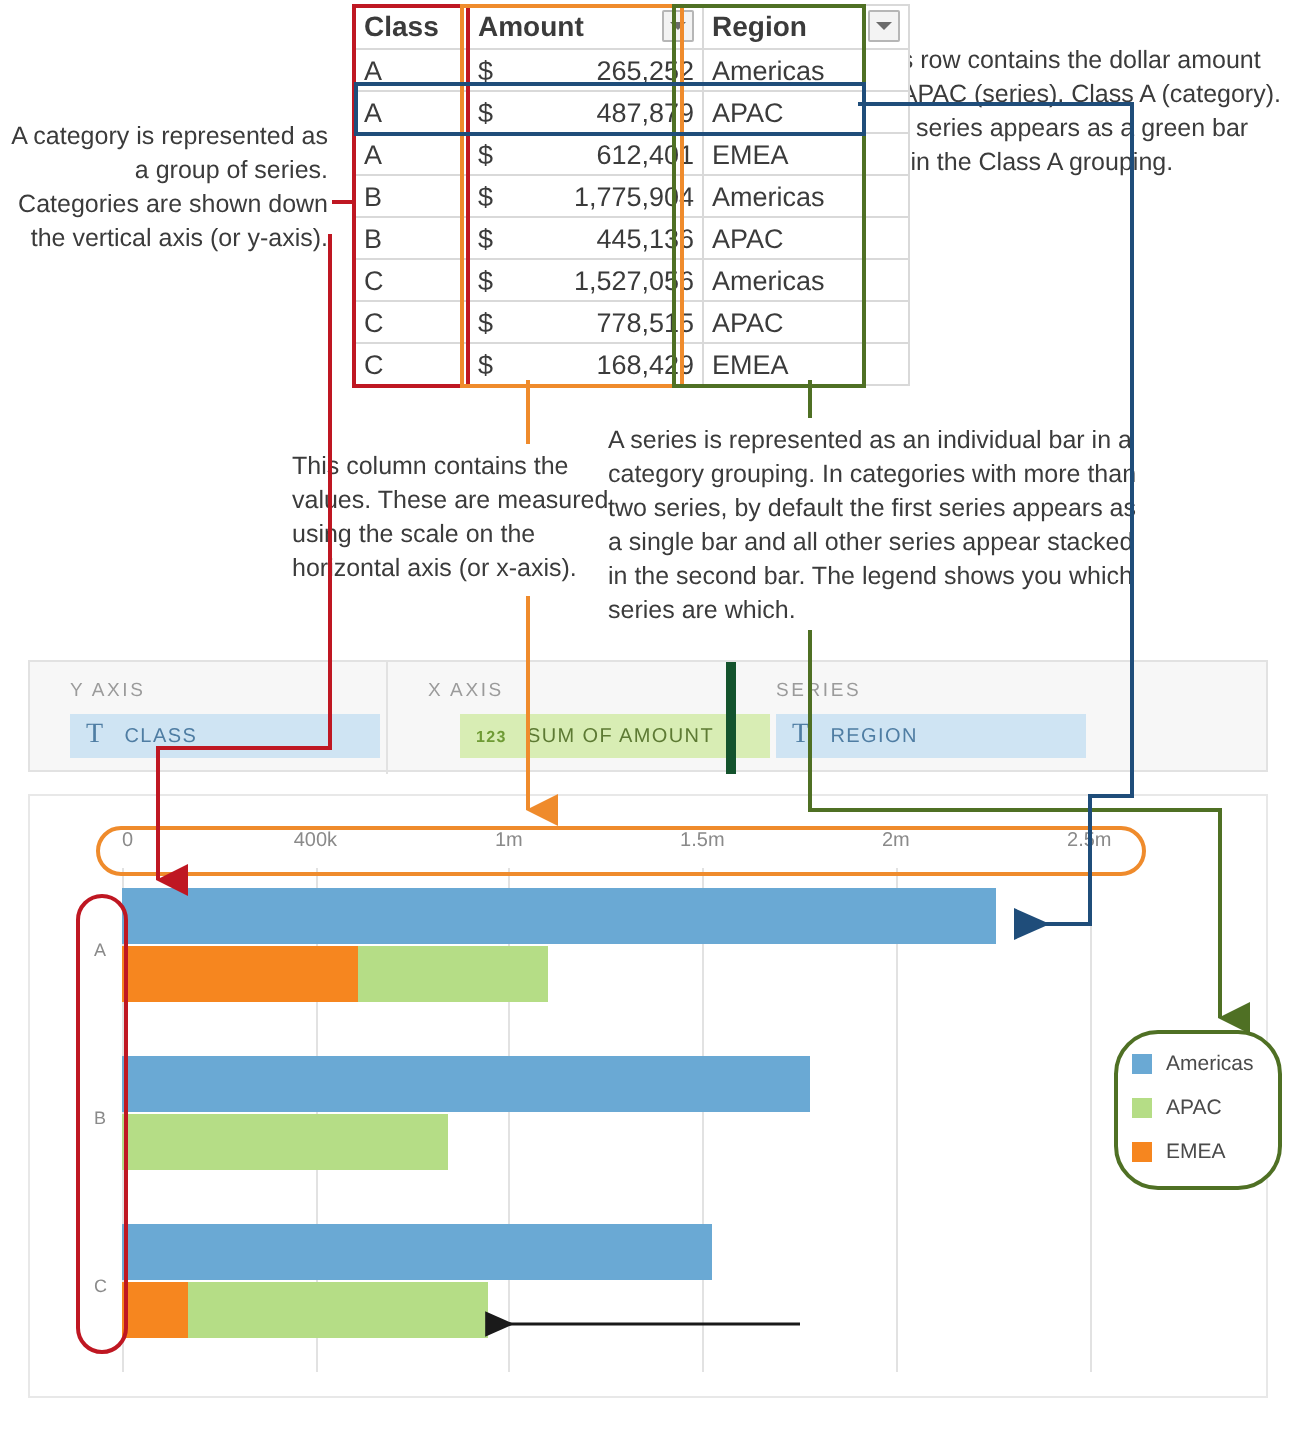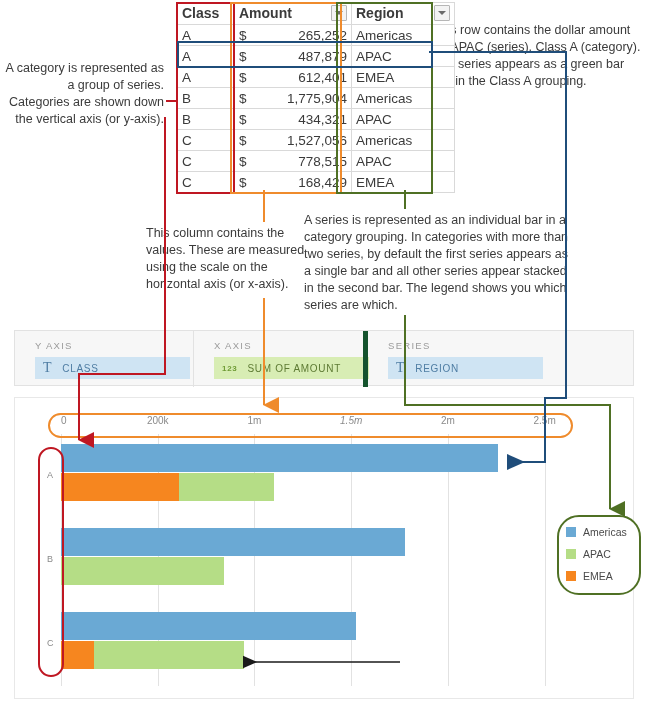--- a/index.html
+++ b/index.html
@@ -75,21 +75,21 @@
   .shelf-label{
     position:absolute;left:20px;top:9px;
     font-size:9.5px;letter-spacing:1.3px;color:#9b9b9b;
   }
   .pill{
     position:absolute;left:20px;top:26px;height:22px;
     display:flex;align-items:center;box-sizing:border-box;padding:0 8px;
     font-size:10px;letter-spacing:.7px;
   }
   .pill-text{background:#cfe4f3;color:#4f7da3;width:155px;}
-  .pill-num{background:#d8edb4;color:#5d7a33;width:155px;}
+  .pill-num{background:#d8edb4;color:#5d7a33;width:155px;margin-left:16px;}
   .pill .gl{font-size:14px;font-family:"Liberation Serif",serif;margin-right:10px;}
   .pill-num .gl{font-size:8px;font-weight:bold;font-family:"Liberation Sans",sans-serif;color:#6f9b35;}
 
   
   #chart{
     position:absolute;left:14px;top:397px;width:620px;height:302px;
     background:#fff;border:1px solid #e8e8e8;box-sizing:border-box;z-index:1;
   }
   #plot{position:absolute;left:46px;top:36px;width:532px;height:252px;}
   .gridline{position:absolute;top:0;width:1px;height:252px;background:#e2e2e2;}
@@ -174,21 +174,21 @@
             <span>1,775,904</span>
           </div>
         </td>
         <td class="col-region">Americas</td>
       </tr>
       <tr>
         <td class="col-class">B</td>
         <td class="col-amount">
           <div class="amt">
             <span class="cur">$</span>
-            <span>434,321</span>
+            <span>445,136</span>
           </div>
         </td>
         <td class="col-region">APAC</td>
       </tr>
       <tr>
         <td class="col-class">C</td>
         <td class="col-amount">
           <div class="amt">
             <span class="cur">$</span>
             <span>1,527,056</span>
@@ -286,25 +286,25 @@
       <span>REGION</span>
     </div>
   </div>
 </div>
 
 <div id="chart">
   <div id="plot">
       <div class="gridline" style="left: 0px;"></div>
       <div class="xtick first">0</div>
       <div class="gridline" style="left: 96.7273px;"></div>
-      <div class="xtick" style="left: 96.7273px;">200k</div>
+      <div class="xtick" style="left: 96.7273px;">400k</div>
       <div class="gridline" style="left: 193.455px;"></div>
       <div class="xtick" style="left: 193.455px;">1m</div>
       <div class="gridline" style="left: 290.182px;"></div>
-      <div class="xtick" style="left: 290.182px; font-style: italic;">1.5m</div>
+      <div class="xtick" style="left: 290.182px;">1.5m</div>
       <div class="gridline" style="left: 386.909px;"></div>
       <div class="xtick" style="left: 386.909px;">2m</div>
       <div class="gridline" style="left: 483.636px;"></div>
       <div class="xtick" style="left: 483.636px;">2.5m</div>
       <div class="ytick" style="top: 36px;">A</div>
       <div class="bar" style="left: 0px; top: 10px; width: 532px;">
         <div class="seg" style="left: 0px; width: 437.298px; background: rgb(106, 169, 212);"></div>
       </div>
       <div class="bar" style="left: 0px; top: 39px; width: 532px;">
         <div class="seg" style="left: 0px; width: 118.472px; background: rgb(246, 134, 31);"></div>

